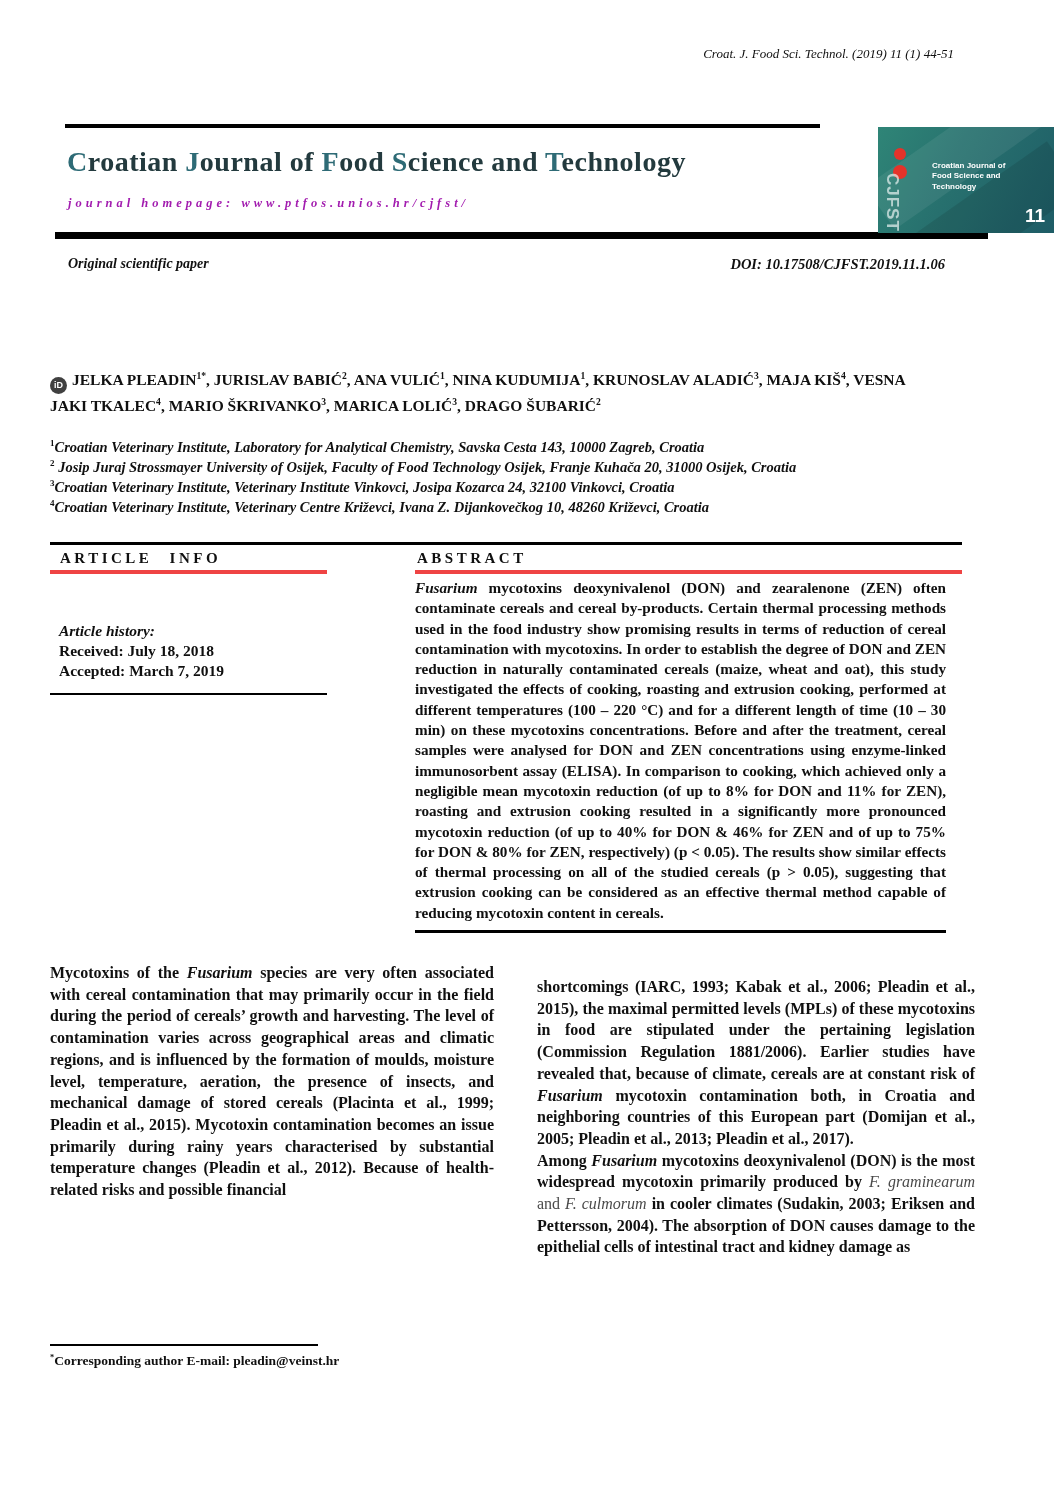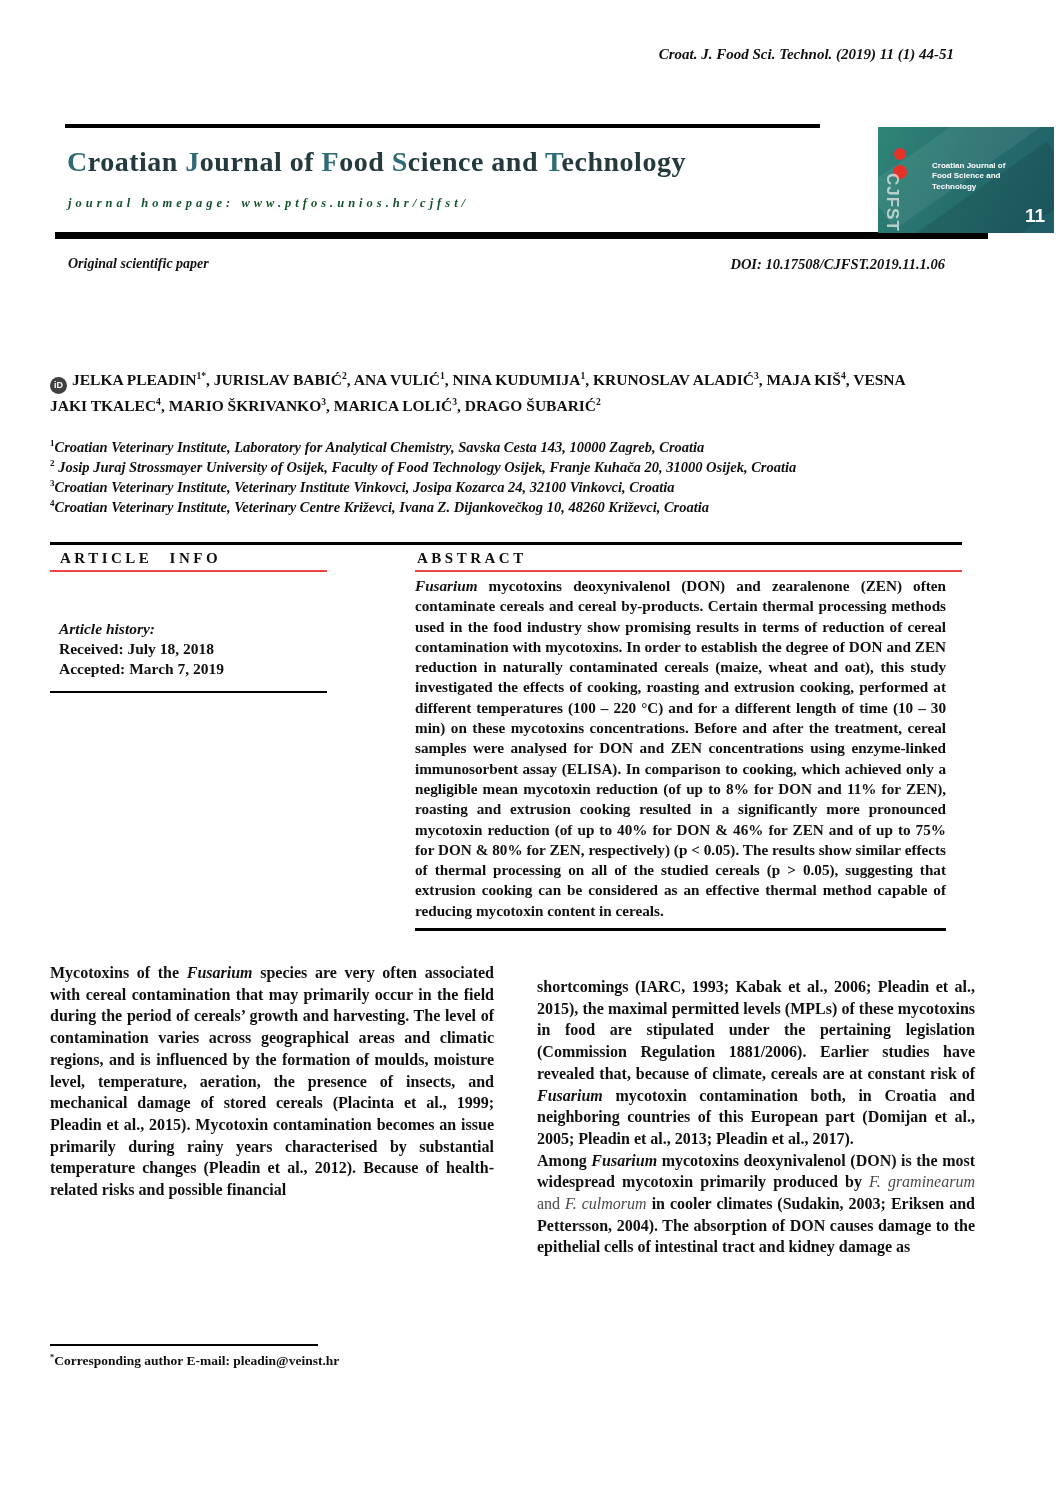--- a/index.html
+++ b/index.html
@@ -1,24 +1,24 @@
 <!DOCTYPE html>
 <html><head>
 <meta charset="utf-8">
 <style>
   html,body{margin:0;padding:0;background:#fff;}
   .page{position:relative;width:1058px;height:1497px;background:#ffffff;overflow:hidden;
         font-family:"Liberation Serif",serif;color:#101010;}
 
-  .header-ref{position:absolute;top:46px;right:104px;font-size:15px;font-style:italic;font-weight:bold;text-align:center;}
+  .header-ref{position:absolute;top:46px;right:104px;font-size:13px;font-style:italic;font-weight:normal;text-align:center;}
 
   .rule-top{position:absolute;left:65px;top:124px;width:755px;height:4px;background:#000;}
   .m-title{position:absolute;left:67px;top:146px;font-size:28px;font-weight:bold;letter-spacing:.5px;white-space:nowrap;}
   .m-home{position:absolute;left:68px;top:196px;font-size:12.5px;font-style:italic;font-weight:bold;
-          letter-spacing:4px;color:#14532d;white-space:nowrap;}
+          letter-spacing:4px;color:#a21caf;white-space:nowrap;}
   .rule-bottom{position:absolute;left:55px;top:232px;width:933px;height:7px;background:#000;}
 
   .logo{position:absolute;left:878px;top:127px;width:176px;height:106px;z-index:3;overflow:hidden;
         background:linear-gradient(118deg,#2f8577 0%,#27706e 45%,#1e5c66 100%);}
   .logo .s1{position:absolute;width:220px;height:52px;background:rgba(255,255,255,0.07);transform:rotate(-35deg);top:-8px;left:-18px;}
   .logo .s2{position:absolute;width:220px;height:60px;background:rgba(0,0,0,0.10);transform:rotate(-35deg);bottom:-26px;right:-30px;}
   .logo .d1{position:absolute;left:16px;top:21px;width:12px;height:12px;border-radius:50%;background:#e5332a;}
   .logo .d2{position:absolute;left:15px;top:38px;width:14px;height:14px;border-radius:50%;background:#e5332a;}
   .logo-cjfst{position:absolute;left:6px;top:46px;height:62px;writing-mode:vertical-rl;
               font-family:"Liberation Sans",sans-serif;font-weight:bold;font-size:17px;line-height:1;
@@ -36,21 +36,21 @@
   .authors{position:absolute;left:50px;top:368px;width:890px;font-size:15.5px;font-weight:bold;line-height:1.6;}
   .orcid{display:inline-flex;width:17px;height:17px;border-radius:50%;background:#404040;color:#fff;
          font-family:"Liberation Sans",sans-serif;font-size:9px;font-weight:bold;
          align-items:center;justify-content:center;margin-right:5px;vertical-align:-3px;}
 
   .affils{position:absolute;left:50px;top:437px;width:920px;font-size:14.5px;font-weight:bold;line-height:1.38;}
 
   .info-section{position:absolute;left:50px;top:542px;width:912px;height:402px;border-top:3px solid #000;}
   .info-col{position:absolute;left:0;top:0;width:277px;}
   .sec-head{font-size:15px;font-weight:bold;letter-spacing:3.5px;word-spacing:10px;
-            padding:5px 0 3px 10px;border-bottom:2px solid #ef4444;}
+            padding:5px 0 3px 10px;border-bottom:4px solid #ef4444;}
   .abs-col .sec-head{padding-left:2px;}
   .info-block{padding:7px 0 0 9px;font-size:15.5px;font-weight:bold;line-height:1.3;margin-top:40px;}
   .info-sep{border-top:2.5px solid #000;margin:12px 0 4px 0;}
   .it-b{font-style:italic;}
   .abs-col{position:absolute;left:365px;top:0;width:547px;}
   .abs-text{margin:4px 16px 0 0;font-size:15.2px;font-weight:bold;line-height:20.3px;
             text-align:justify;padding-bottom:7px;border-bottom:3px solid #000;}
 
   .body-cols{position:absolute;left:50px;top:962px;width:925px;}
   .col-left{position:absolute;left:0;top:0;width:444px;}

